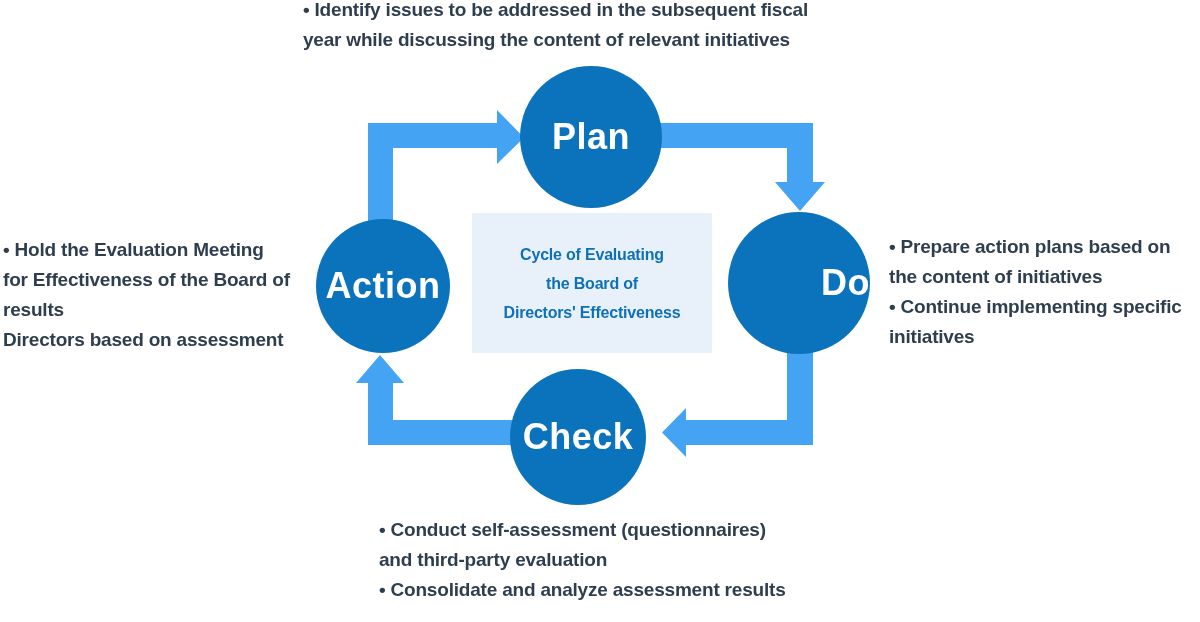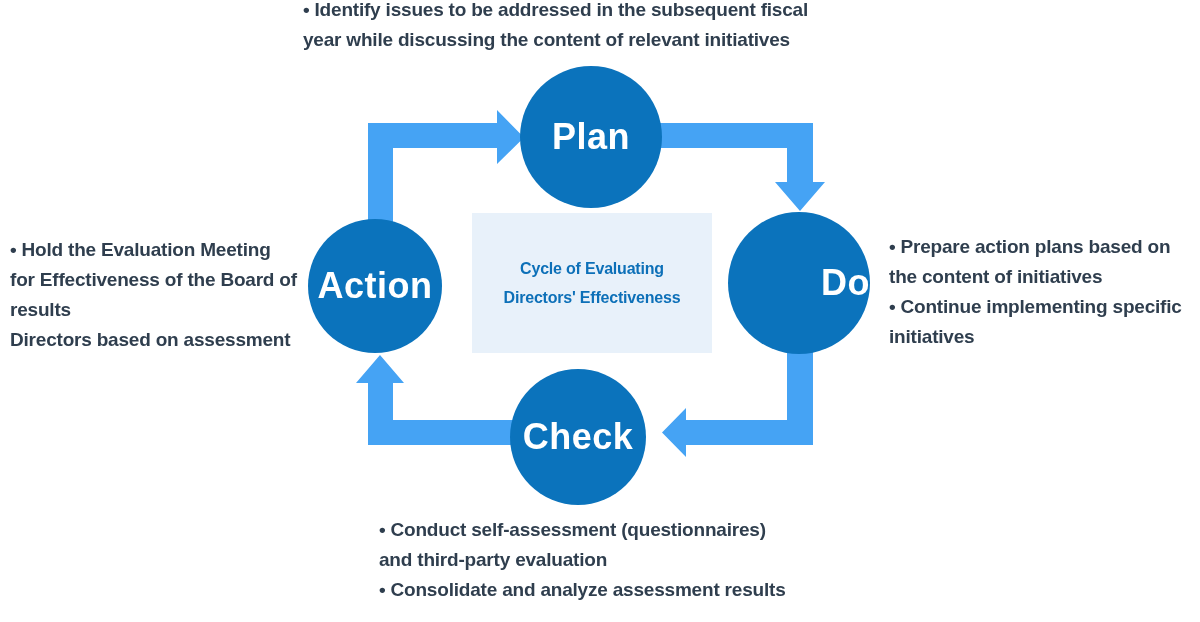--- a/index.html
+++ b/index.html
@@ -12,38 +12,38 @@
   .node {
     position:absolute; border-radius:50%;
     background: var(--circle-color, #0b73bc);
     color: var(--node-label-color, #ffffff);
     display:flex; align-items:center; justify-content:center;
     font-weight:bold; font-size:36px; letter-spacing:0.5px;
   }
   .node-plan   { left:520px; top:66px;  width:142px; height:142px;align-items:center; }
   .node-do     { left:728px; top:212px; width:142px; height:142px;justify-content:flex-end; }
   .node-check  { left:510px; top:369px; width:136px; height:136px; }
-  .node-action { left:308px; top:219px; width:134px; height:134px; }
+  .node-action { left:316px; top:219px; width:134px; height:134px; }
   .center-box {
     position:absolute; left:472px; top:213px; width:240px; height:140px;
     background: var(--center-box-bg, #e8f1fa);
     color: var(--center-text-color, #0d70b8);
     display:flex; flex-direction:column; align-items:center; justify-content:center;
     font-weight:bold; font-size:16px; line-height:29px;
     text-align:center; white-space:nowrap; letter-spacing:-0.2px;
   }
   .note {
     position:absolute; color: var(--body-text-color, #2f3e4e);
     font-weight:bold; font-size:19px; line-height:30px;
     white-space:nowrap; letter-spacing:-0.2px;
   }
   .note-plan   { left:303px; top:-5px;  }
   .note-do     { left:889px; top:232px; }
   .note-check  { left:379px; top:515px; }
-  .note-action { left:10px;   top:235px; }
+  .note-action { left:3px;   top:235px; }
 </style>
 </head>
 <body>
 
 <div class="stage">
 
   <svg class="arrows" viewBox="0 0 1200 622" aria-hidden="true">
     <path class="arrow" d="M368,123 L497,123 L497,110 L524,137.5 L497,164 L497,148 L393,148 L393,228 L368,228 Z"></path>
     <path class="arrow" d="M657,123 L813,123 L813,182 L825,182 L800,211 L775,182 L787,182 L787,148 L657,148 Z"></path>
     <path class="arrow" d="M787,348 L813,348 L813,445 L686,445 L686,457 L662,432.5 L686,408 L686,420 L787,420 Z"></path>
@@ -58,20 +58,21 @@
   </div>
   <div class="node node-check">
     <span>Check</span>
   </div>
   <div class="node node-action">
     <span>Action</span>
   </div>
 
   <div class="center-box">
     <div>Cycle of Evaluating</div>
+    <div>the Board of</div>
     <div>Directors' Effectiveness</div>
   </div>
 
   <div class="note note-plan">
     <div>• Identify issues to be addressed in the subsequent fiscal</div>
     <div>year while discussing the content of relevant initiatives</div>
   </div>
 
   <div class="note note-do">
     <div>• Prepare action plans based on</div>

